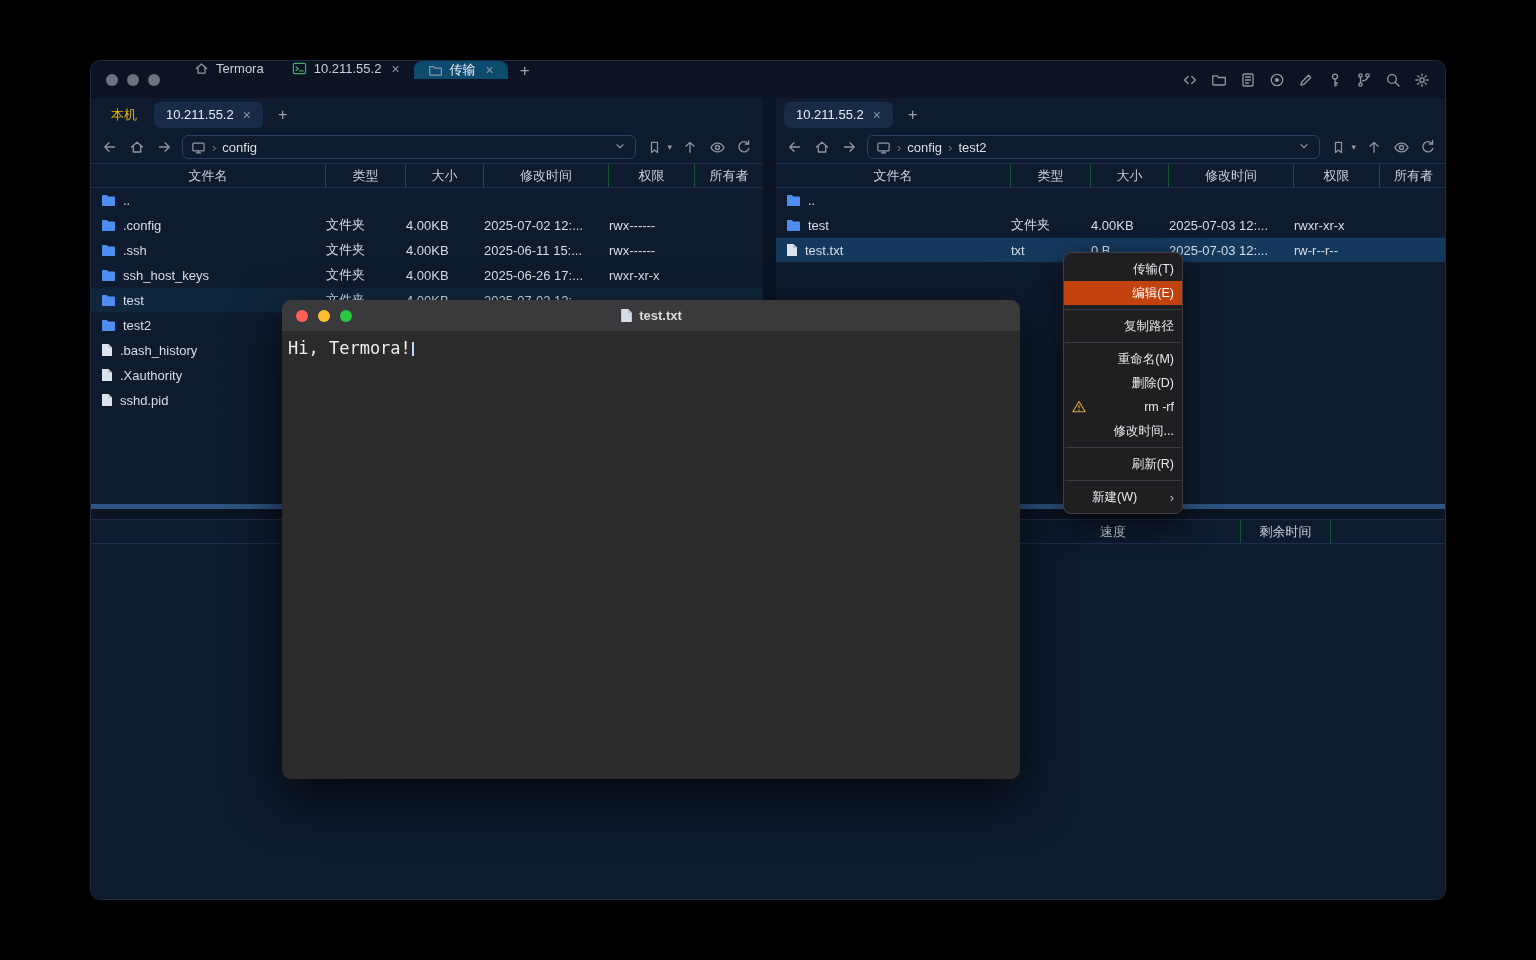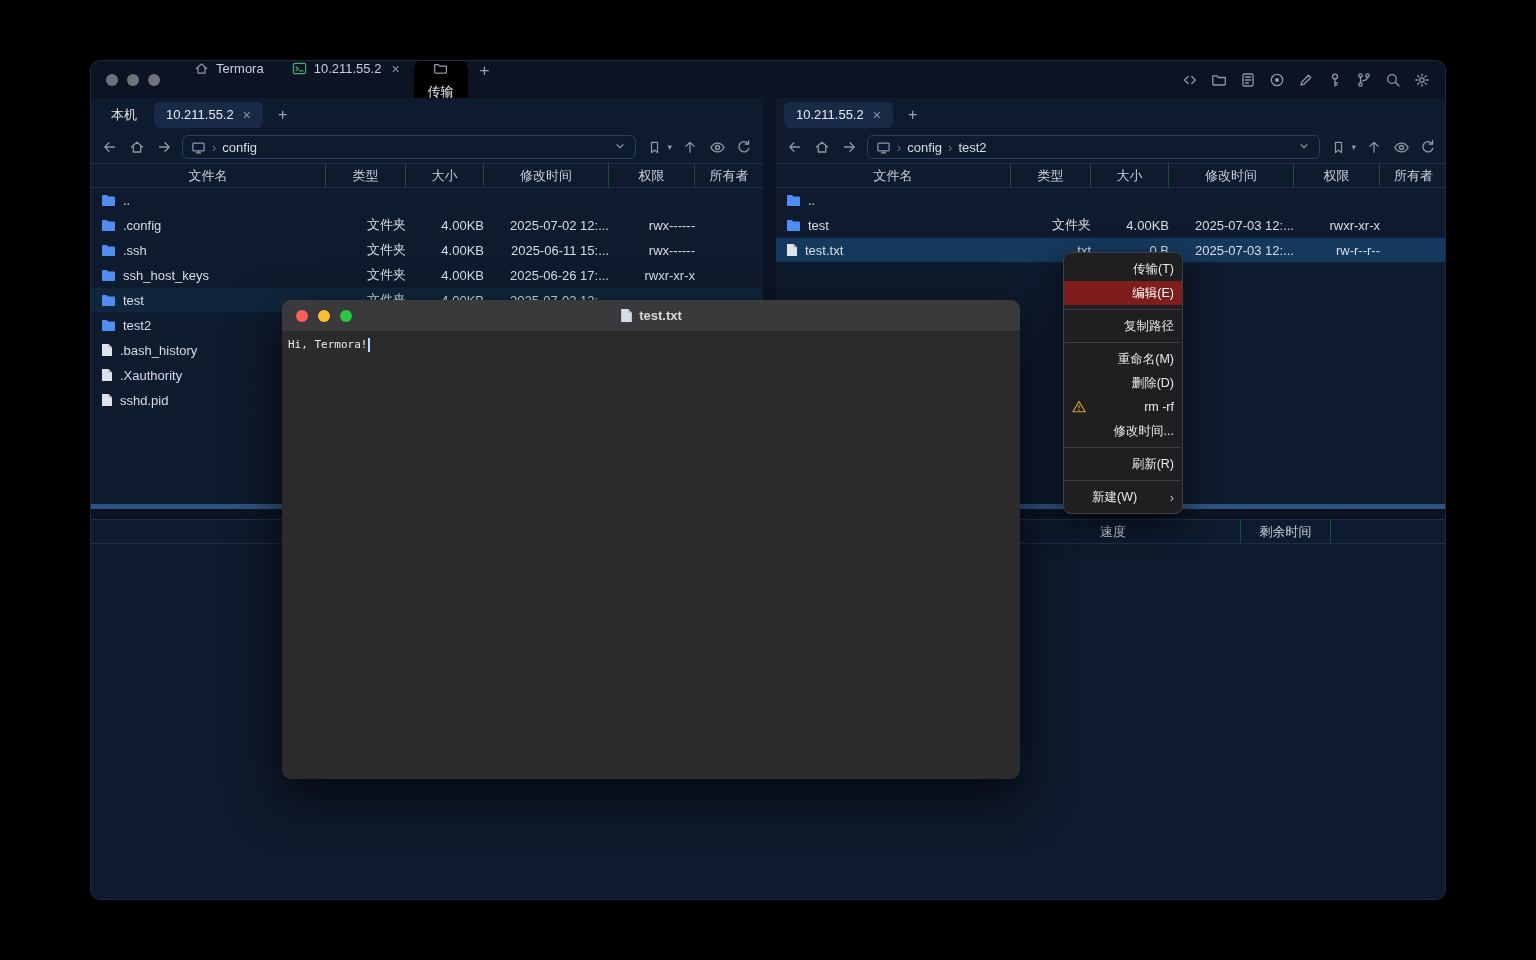--- a/index.html
+++ b/index.html
@@ -6,63 +6,63 @@
   html,body{width:1536px;height:960px;background:#000;font-family:"Liberation Sans",sans-serif;overflow:hidden;position:relative;}
 
   .app-window{position:absolute;left:90px;top:60px;width:1356px;height:840px;background:#0c1424;border:1px solid #1c2b44;border-radius:10px;overflow:hidden;}
 
   
   .titlebar{position:absolute;left:0;top:0;width:100%;height:37px;display:flex;align-items:stretch;}
   .traffic-lights{display:flex;align-items:center;gap:9px;padding:0 20px 0 15px;}
   .tdot{width:12px;height:12px;border-radius:50%;background:#6d727b;}
   .main-tabs{display:flex;align-items:flex-start;}
   .tab{display:flex;align-items:center;gap:7px;padding:0 14px;font-size:13px;color:#c6cfdc;white-space:nowrap;cursor:default;}
-  .tab.active{background:#000000;border-radius:8px 8px 0 0;color:#e9eef6;flex-direction:column;}
+  .tab.active{background:#0c4a6e;border-radius:8px 8px 0 0;color:#e9eef6;}
   .close{color:#8b94a4;font-size:14px;line-height:1;margin-left:3px;}
   .tab-add{display:flex;align-items:center;padding:0 12px;color:#9aa4b4;font-size:17px;}
   .titlebar-icons{margin-left:auto;display:flex;align-items:center;gap:11px;padding-right:14px;}
   .icon-btn{width:18px;height:18px;display:flex;align-items:center;justify-content:center;}
   svg.ic{stroke:#8d97a8;fill:none;stroke-width:1.3;stroke-linecap:round;stroke-linejoin:round;}
   svg.ic.green{stroke:#46a96e;}
 
   
   .pane{position:absolute;top:37px;height:406px;background:#0e1a2d;}
   .pane.left{left:0;width:672px;}
   .pane.right{left:685px;width:671px;}
   .pane-tabs{height:33px;display:flex;align-items:center;padding:0 8px;gap:5px;}
-  .subtab{height:26px;display:flex;align-items:center;gap:6px;padding:0 12px;font-size:13px;color:#e5e5e5;border-radius:6px;white-space:nowrap;}
+  .subtab{height:26px;display:flex;align-items:center;gap:6px;padding:0 12px;font-size:13px;color:#eab308;border-radius:6px;white-space:nowrap;}
   .subtab.active{background:#182a46;color:#e6ecf4;}
   .subtab-add{display:flex;align-items:center;padding:0 10px;color:#9aa4b4;font-size:16px;}
   .pane-toolbar{height:32px;display:flex;align-items:center;padding:0 10px;gap:9px;}
   .nav-btn{width:18px;height:18px;display:flex;align-items:center;justify-content:center;flex:0 0 auto;}
   .path-field{flex:1;height:24px;border:1px solid #2b3e5e;border-radius:6px;display:flex;align-items:center;padding:0 8px;gap:6px;color:#d7dee9;font-size:13px;min-width:0;}
   .path-sep{color:#66738a;font-size:13px;}
   .path-caret{margin-left:auto;flex:0 0 auto;}
   .bm-caret{color:#8d97a8;font-size:9px;margin-left:-5px;}
 
   .fheader,.frow{display:grid;grid-template-columns:235px 80px 78px 125px 86px 1fr;}
   .fheader{height:25px;border-top:1px solid #1e2f4a;border-bottom:1px solid #1e2f4a;font-size:13px;color:#c7d0dd;}
   .hcell{display:flex;align-items:center;justify-content:center;border-right:1px solid #14532d;overflow:hidden;}
   .hcell:last-child{border-right:none;}
   .frow{height:25px;font-size:13px;color:#d6dde8;align-items:center;border-bottom:1px solid #111d30;}
   .c-name{display:flex;align-items:center;gap:7px;padding-left:10px;overflow:hidden;white-space:nowrap;}
-  .c-mid{text-align:right;overflow:hidden;white-space:nowrap;}
+  .c-mid{text-align:left;overflow:hidden;white-space:nowrap;}
 
   
   .splitter{position:absolute;left:0;top:443px;width:1356px;height:5px;background:#2d5380;}
   .transfer-header{position:absolute;left:0;top:458px;width:1356px;height:25px;border-top:1px solid #1e2f4a;border-bottom:1px solid #1e2f4a;display:grid;grid-template-columns:325px 570px 255px 90px 75px 1fr;font-size:13px;color:#c7d0dd;background:#0e1a2d;}
   .transfer-body{position:absolute;left:0;top:483px;width:1356px;height:357px;background:#0e1a2d;}
 
   
   .editor{position:absolute;left:282px;top:300px;width:738px;height:479px;border-radius:9px;box-shadow:0 18px 50px rgba(0,0,0,.7);z-index:50;}
   .editor-titlebar{height:31px;background:#3a3a3c;border-radius:9px 9px 0 0;display:flex;align-items:center;position:relative;}
   .editor-lights{display:flex;gap:10px;padding-left:14px;z-index:2;}
   .elight{width:12px;height:12px;border-radius:50%;}
   .editor-title{position:absolute;left:0;right:0;display:flex;justify-content:center;align-items:center;gap:6px;font-size:13px;font-weight:700;color:#d9d9db;}
-  .editor-body{height:448px;background:#2b2b2b;border-radius:0 0 9px 9px;padding:7px 6px;font-family:"DejaVu Sans Mono",monospace;font-size:11px;color:#ececec;}
+  .editor-body{height:448px;background:#2b2b2b;border-radius:0 0 9px 9px;padding:7px 6px;font-family:"DejaVu Sans Mono",monospace;font-size:17px;color:#ececec;}
   .cursor{display:inline-block;width:2px;height:14px;background:#bcd8ff;vertical-align:middle;margin-left:1px;}
 
   
   .context-menu{position:absolute;left:1063px;top:252px;width:120px;background:#1f1f22;border:1px solid #3e3e44;border-radius:8px;padding:4px 0;z-index:60;box-shadow:0 10px 30px rgba(0,0,0,.6);}
   .menu-item{height:24px;display:flex;align-items:center;padding:0 8px 0 28px;font-size:12.5px;color:#e9e9ec;position:relative;white-space:nowrap;justify-content:flex-end;}
   .menu-item .mi-icon{position:absolute;left:8px;top:5px;display:flex;}
   .menu-item .submenu-arrow{margin-left:auto;color:#b9b9bf;font-size:13px;}
   .menu-sep{height:1px;background:#3c3c42;margin:4px 1px;}
 </style>
 </head>
@@ -516,21 +516,21 @@
   </div>
   <div class="editor-body">
     <span>Hi, Termora!</span><span class="cursor"></span>
   </div>
 </div>
 
 <div class="context-menu" id="context-menu">
     <div class="menu-item">
       <span>传输(T)</span>
     </div>
-    <div class="menu-item" style="background: #7f1d1d; color: rgb(255, 255, 255);">
+    <div class="menu-item" style="background: #c2410c; color: rgb(255, 255, 255);">
       <span>编辑(E)</span>
     </div>
     <div class="menu-sep"></div>
     <div class="menu-item">
       <span>复制路径</span>
     </div>
     <div class="menu-sep"></div>
     <div class="menu-item">
       <span>重命名(M)</span>
     </div>

